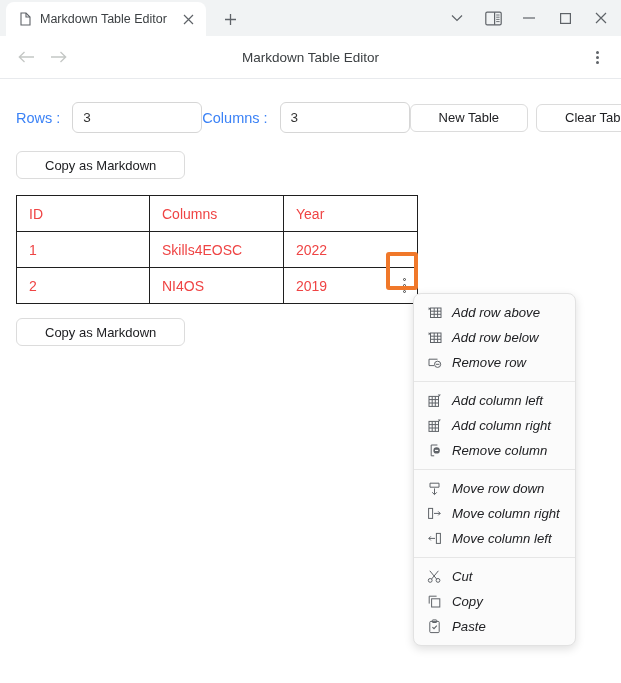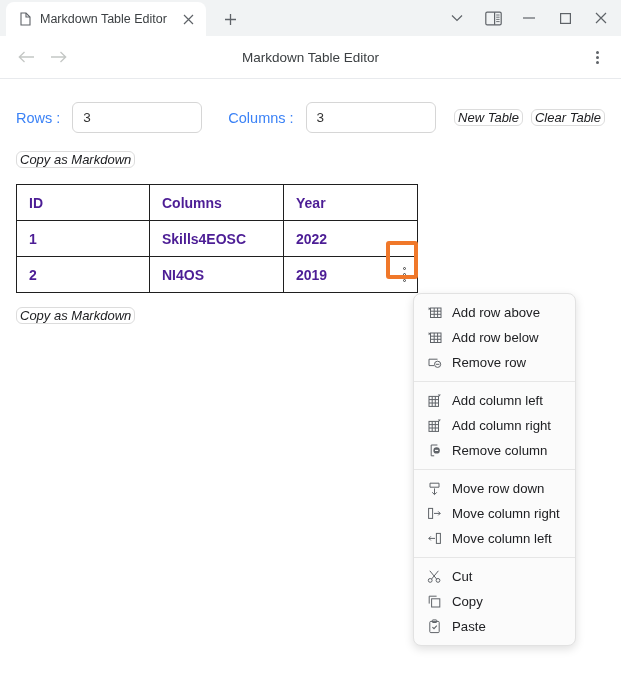--- a/index.html
+++ b/index.html
@@ -115,55 +115,53 @@
     border-radius: 6px;
     background: #fff;
     font-family: "Liberation Sans", sans-serif;
     font-size: 13.5px;
     color: #333;
     padding: 0 10px;
     outline: none;
   }
   .spacer-cols { width: 26px; }
   .btn {
-    height: 17px;
+    height: 28px;
     border: 1px solid #dcdcdc;
     border-radius: 6px;
     background: #ffffff;
     font-family: "Liberation Sans", sans-serif;
     font-size: 13px;
     color: #202124;
-    padding: 0 3px;
+    padding: 0 28px;
     cursor: pointer;
     white-space: nowrap;
-    font-style: italic;
   }
   .btnbar-right { margin-left: auto; display: flex; gap: 8px; }
 
   .btn-row2 { padding: 18px 16px 0 16px; display: flex; }
   .btn-row3 { padding: 14px 16px 0 16px; display: flex; gap: 9px; }
 
   
   .table-wrap { padding: 16px 16px 0 16px; position: relative; }
   table.mdtable {
     border-collapse: collapse;
     table-layout: fixed;
     width: 401px;
   }
   table.mdtable td {
     border: 1px solid #1f1f1f;
     height: 36px;
     padding: 0 12px;
     font-size: 14px;
-    color: #4c1d95;
+    color: #ef4444;
     vertical-align: middle;
     position: relative;
     overflow: hidden;
     white-space: nowrap;
-    font-weight: bold;
   }
   table.mdtable col.c1 { width: 133px; }
   table.mdtable col.c2 { width: 134px; }
   table.mdtable col.c3 { width: 134px; }
 
   
   .cell-menu-btn {
     position: absolute;
     right: 2px;
     top: 50%;
@@ -208,20 +206,21 @@
   .ctx-icon {
     width: 16px; height: 16px;
     flex: 0 0 16px;
     display: flex; align-items: center; justify-content: center;
     color: #5f6368;
   }
   .ctx-label {
     font-size: 13.2px;
     color: #202124;
     white-space: nowrap;
+    font-style: italic;
   }
   .ctx-sep {
     height: 1px;
     background: #e6e6e6;
     margin: 6px 0;
   }
   svg { display: block; }
 </style>
 </head>
 <body>

